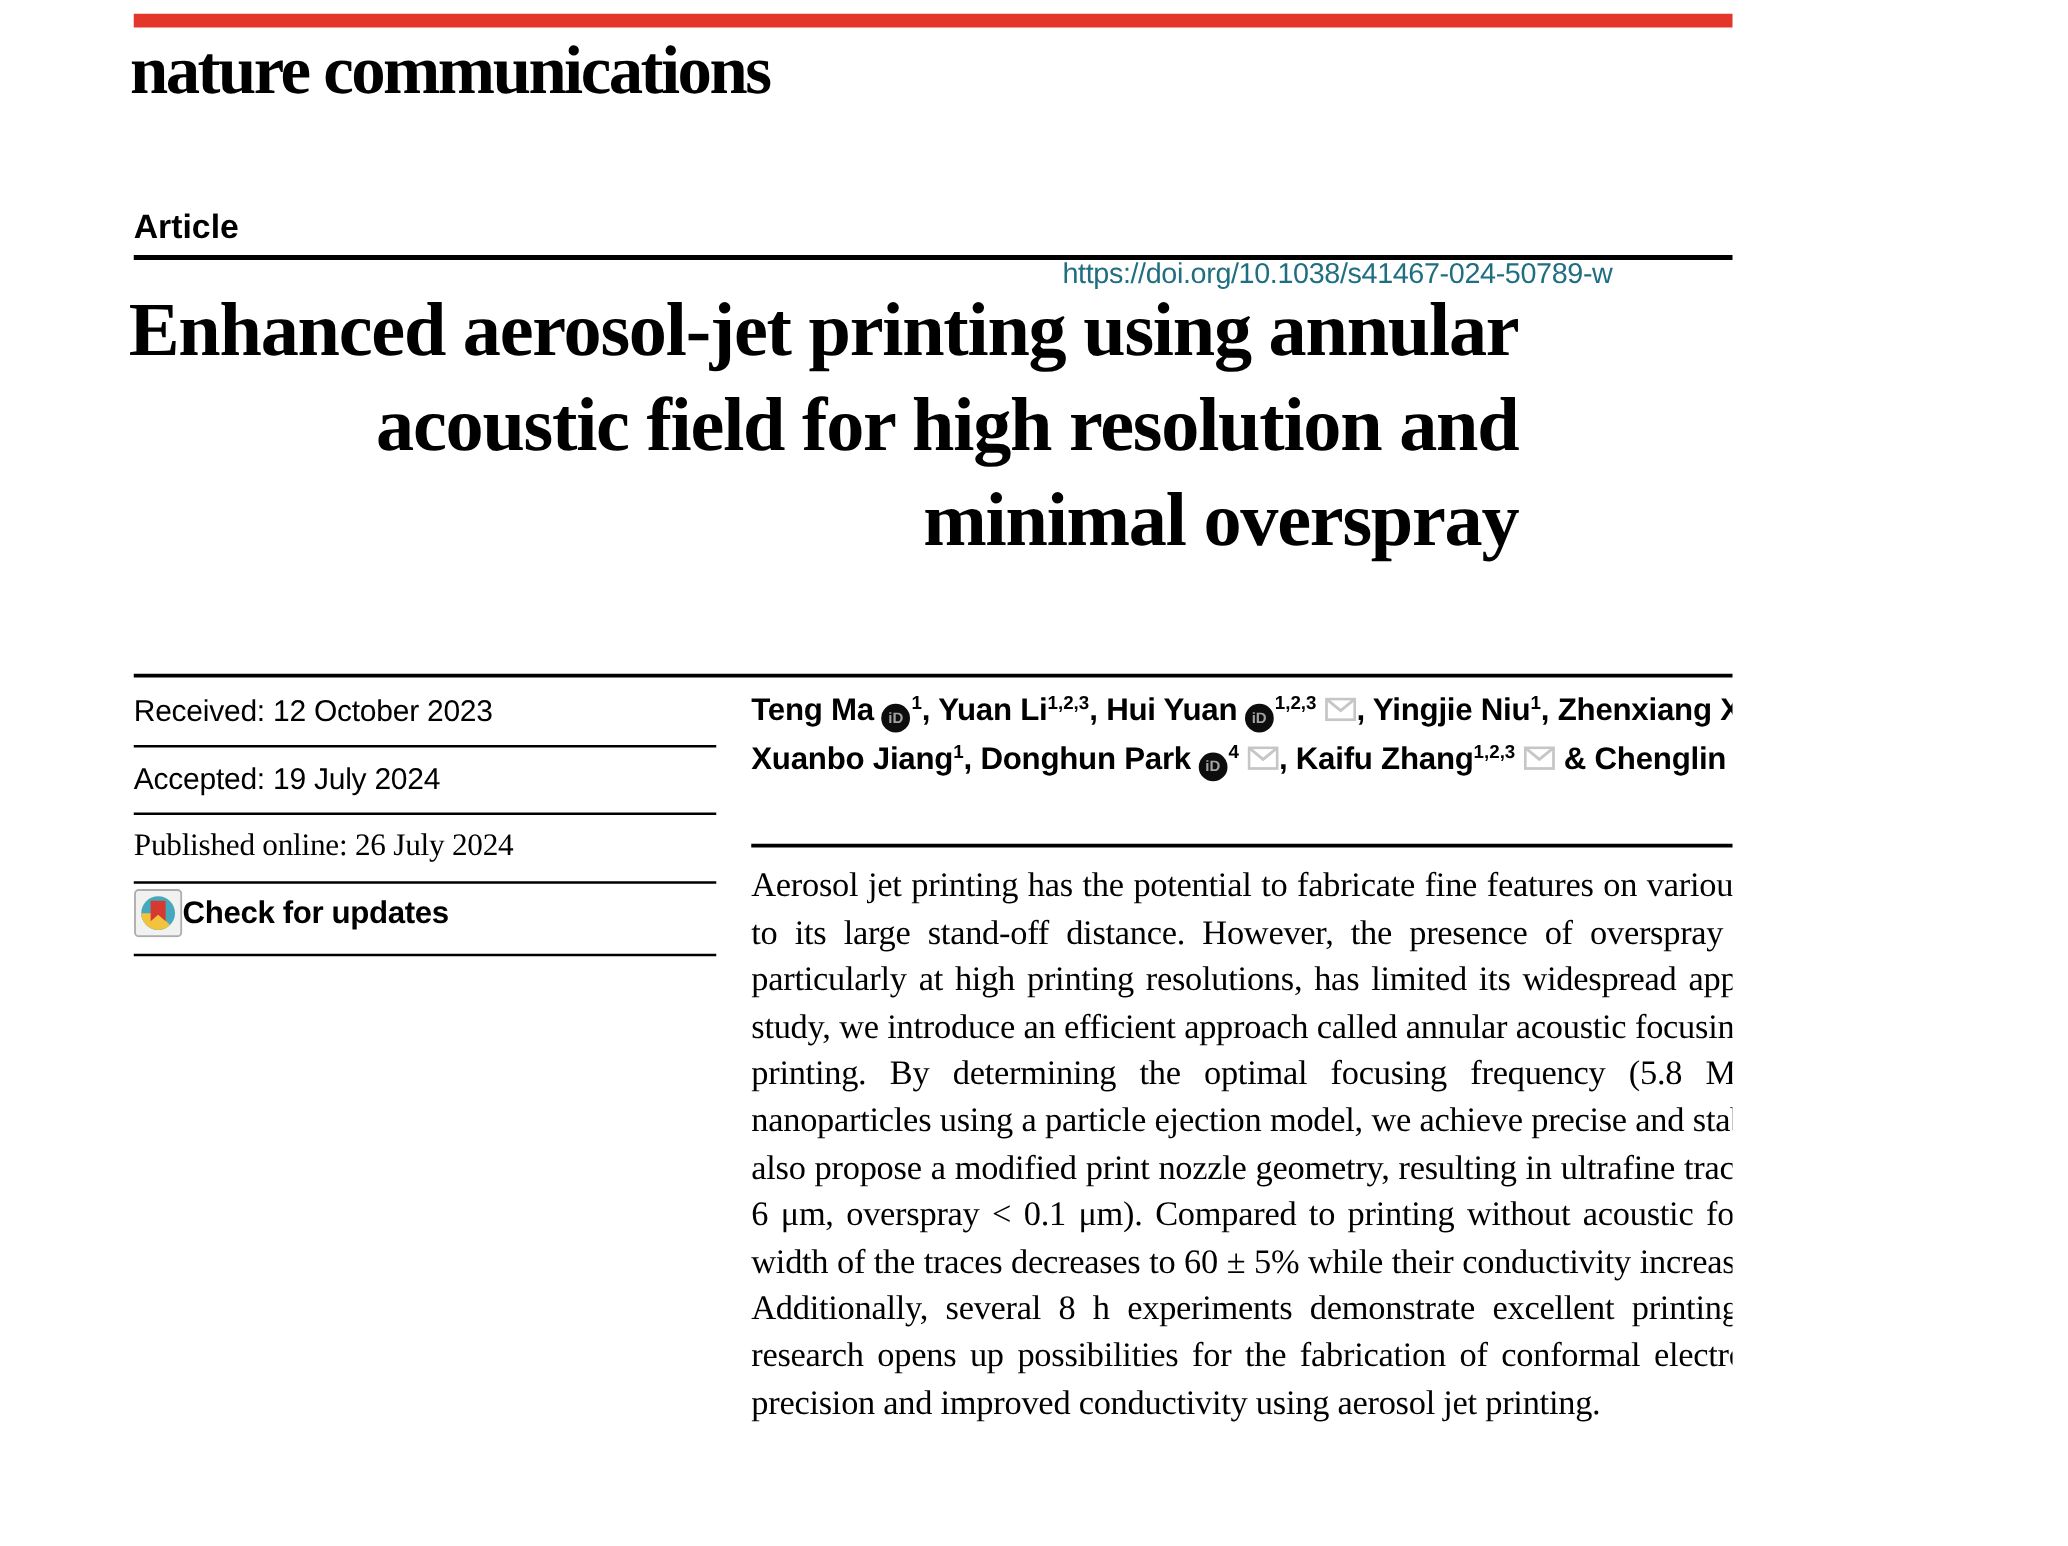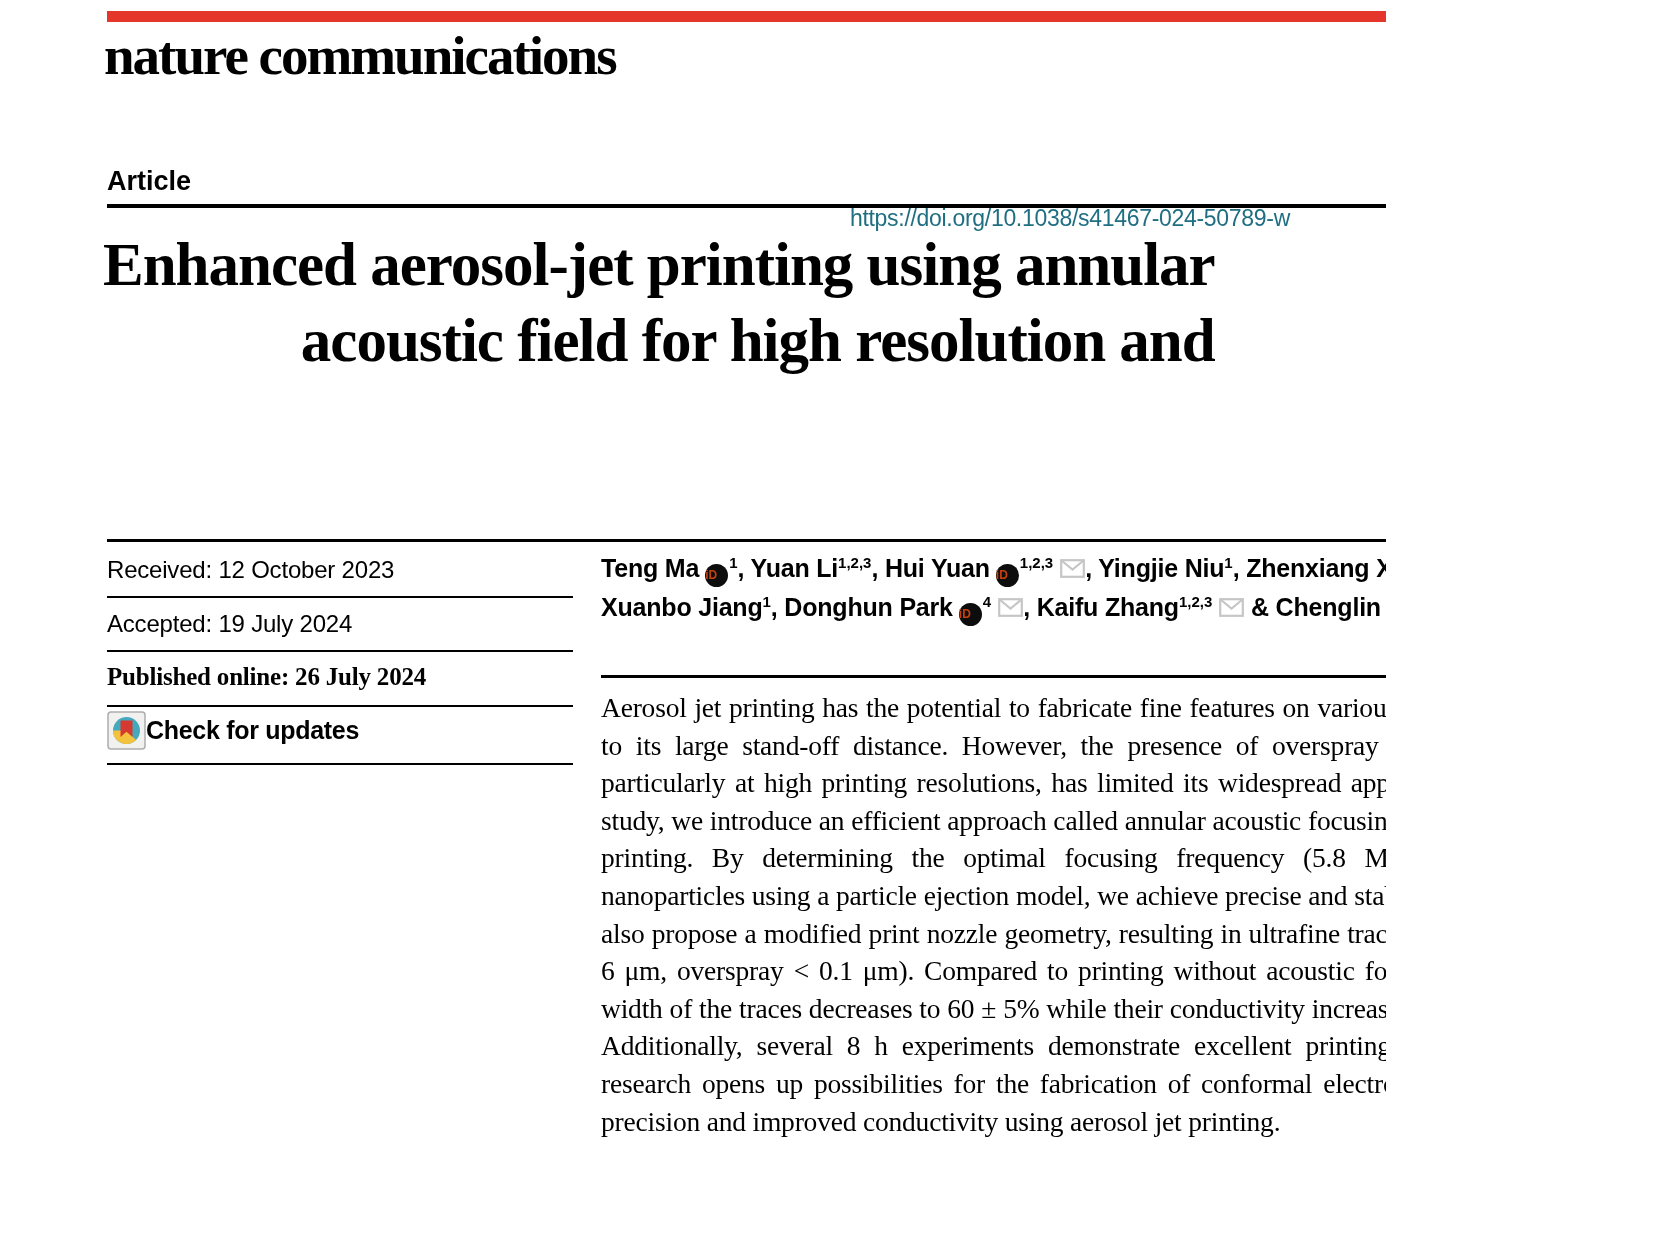--- a/index.html
+++ b/index.html
@@ -34,21 +34,21 @@
   .meta-row{left:107px;width:466px;font-size:24px;letter-spacing:-0.2px;}
   .meta-serif{font-family:"Liberation Serif",serif;font-size:25px;}
   .check-row{left:107px;top:711px;display:flex;align-items:center;cursor:pointer;}
   .check-label{font-size:25px;font-weight:700;letter-spacing:-0.3px;}
 
   
   .authors{left:601px;top:549px;width:958px;font-size:25px;font-weight:700;
            line-height:39px;letter-spacing:-0.2px;}
   .authors sup{font-size:15px;font-weight:700;line-height:0;vertical-align:9px;letter-spacing:0;}
   .orcid{display:inline-block;width:23px;height:23px;border-radius:50%;background:#0d0d0d;
-         color:#c2410c;font-size:12px;font-weight:700;text-align:left;line-height:23px;
+         color:#a3a3a3;font-size:12px;font-weight:700;text-align:center;line-height:23px;
          margin:0 1px 0 6px;vertical-align:-2px;letter-spacing:0;}
   .env{display:inline-block;margin-left:7px;vertical-align:-1px;line-height:0;}
 
   
   .abstract{left:601px;top:689px;width:957px;font-family:"Liberation Serif",serif;
             font-size:27.5px;line-height:37.6px;text-align:justify;letter-spacing:-0.2px;}
 </style>
 </head>
 <body>
 
@@ -64,32 +64,33 @@
     </svg>
   </div>
 
   <div class="abs article-type">Article</div>
   <a href="#" class="abs doi-link" style="color: rgb(31, 110, 130); margin-top: 34px;">https://doi.org/10.1038/s41467-024-50789-w</a>
   <div class="abs rule-header"></div>
 
   <h1 class="abs title" style="margin:0;">
     <span>Enhanced aerosol-jet printing using annular</span>
     <span>acoustic field for high resolution and</span>
+    <span>minimal overspray</span>
   </h1>
 
   <div class="abs hr-full"></div>
   <div class="abs hr-left thin" style="top:596px;"></div>
   <div class="abs hr-left thin" style="top:650px;"></div>
   <div class="abs hr-left" style="top:705px;"></div>
   <div class="abs hr-left" style="top:763px;"></div>
   <div class="abs hr-abstract"></div>
 
   <div class="abs meta-row" style="top:556px;">Received: 12 October 2023</div>
   <div class="abs meta-row" style="top:610px;">Accepted: 19 July 2024</div>
-  <div class="abs meta-row meta-serif" style="top:663px;font-weight:bold;">Published online: 26 July 2024</div>
+  <div class="abs meta-row meta-serif" style="top:663px;">Published online: 26 July 2024</div>
 
   <div class="abs check-row">
     <span style="line-height:0;">
       <svg width="39" height="39" viewBox="0 0 39 39">
         <rect x="1" y="1" width="37" height="37" rx="3" fill="#f1f1f0" stroke="#adadad" stroke-width="1.5"></rect>
         <circle cx="19.5" cy="19.5" r="13.5" fill="#45a9bd"></circle>
         <path d="M6 19.5 A13.5 13.5 0 0 0 29 29 L19.5 19.5 Z" fill="#f3c33d"></path>
         <path d="M13.5 9.5 h12 v16.5 l-6 -5.2 -6 5.2 z" fill="#d5392f"></path>
       </svg>
     </span>

